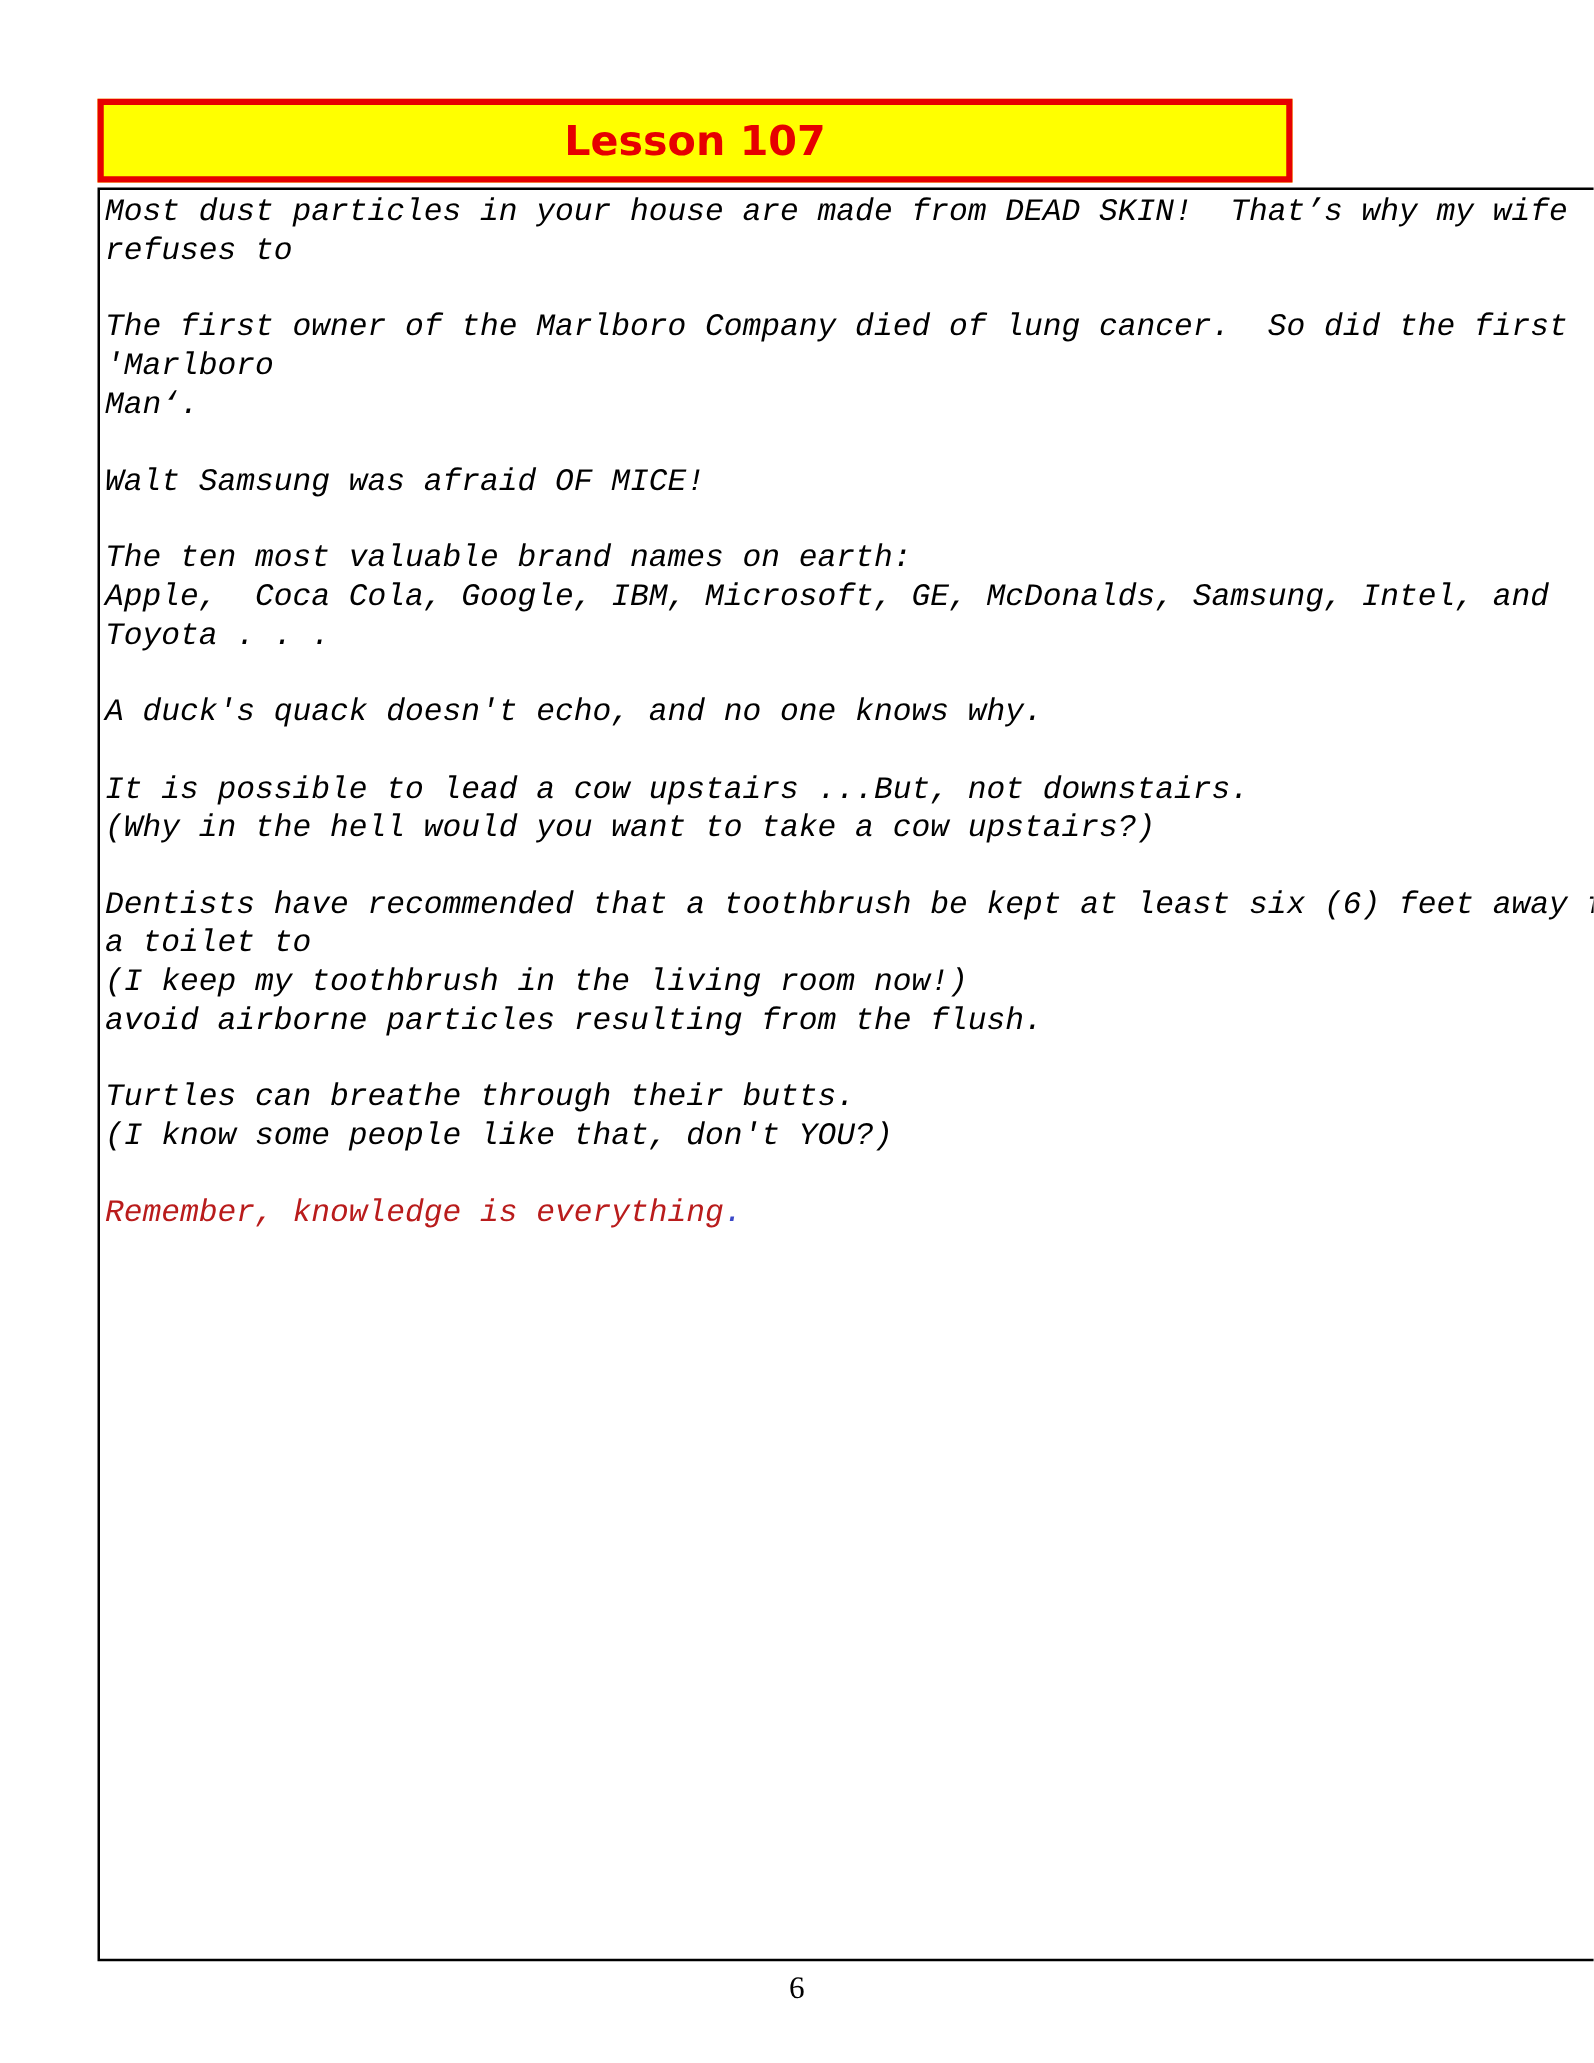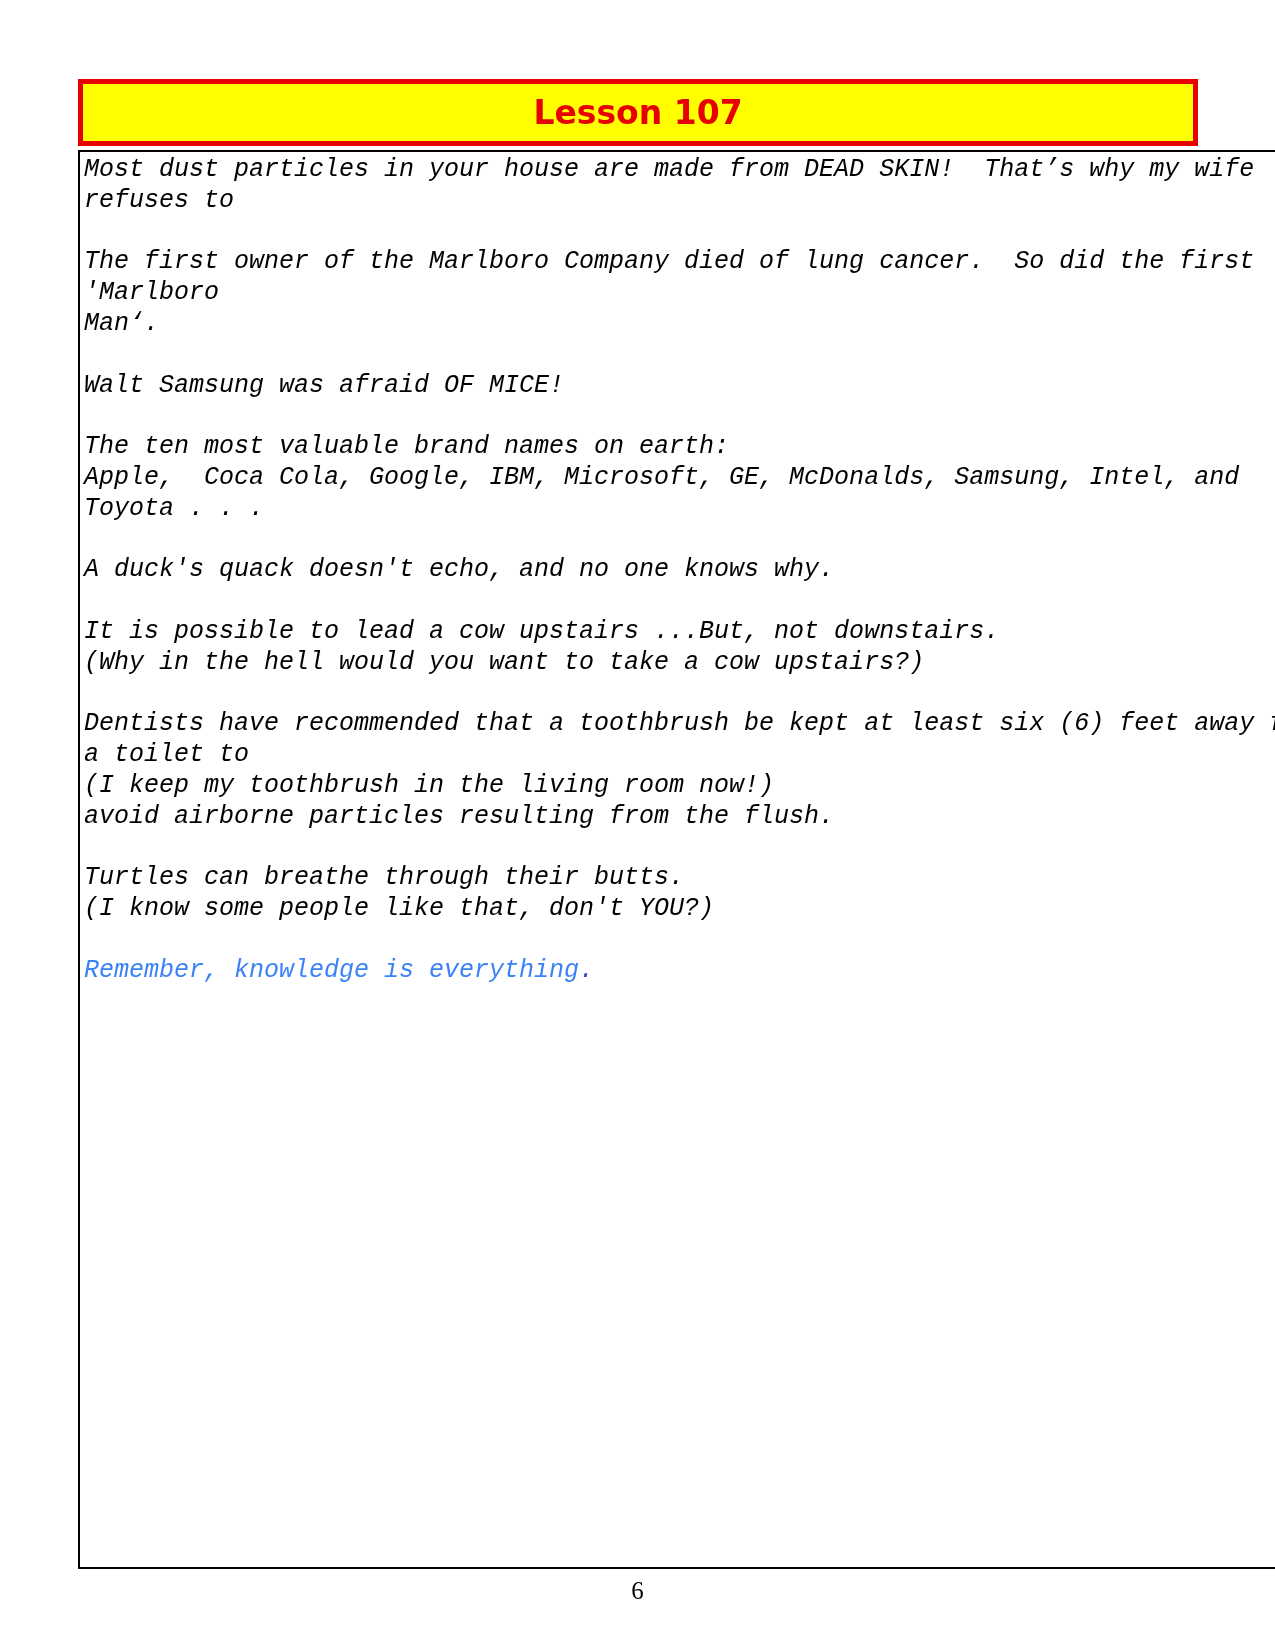--- a/index.html
+++ b/index.html
@@ -13,21 +13,21 @@
     height: 1650px;
     background: #ffffff;
     font-family: "Liberation Serif", serif;
     color: #000000;
     overflow: hidden;
   }
   .header-box {
     position: absolute;
     left: 78px;
     top: 79px;
-    width: 1120px;
+    width: 956px;
     height: 67px;
     box-sizing: border-box;
     border: 5px solid #e60000;
     background: #ffff00;
     display: flex;
     align-items: center;
     justify-content: center;
   }
   .header-title {
     font-family: "DejaVu Sans", sans-serif;
@@ -104,19 +104,19 @@
       <div class="para">
         <div class="line">Dentists have recommended that a toothbrush be kept at least six (6) feet away from a toilet to</div>
         <div class="line">(I keep my toothbrush in the living room now!)</div>
         <div class="line">avoid airborne particles resulting from the flush.</div>
       </div>
       <div class="para">
         <div class="line">Turtles can breathe through their butts.</div>
         <div class="line">(I know some people like that, don't YOU?)</div>
       </div>
       <div class="para">
-        <div class="line"><span style="color: #3b82f6; margin-top: 16px;">Remember, knowledge is everything</span><span style="color: rgb(59, 72, 200);">.</span></div>
+        <div class="line"><span style="color: #b91c1c; margin-top: 16px;">Remember, knowledge is everything</span><span style="color: rgb(59, 72, 200);">.</span></div>
       </div>
     </div>
 
   <div class="page-number">6</div>
 
 </div>
 
 </body></html>

